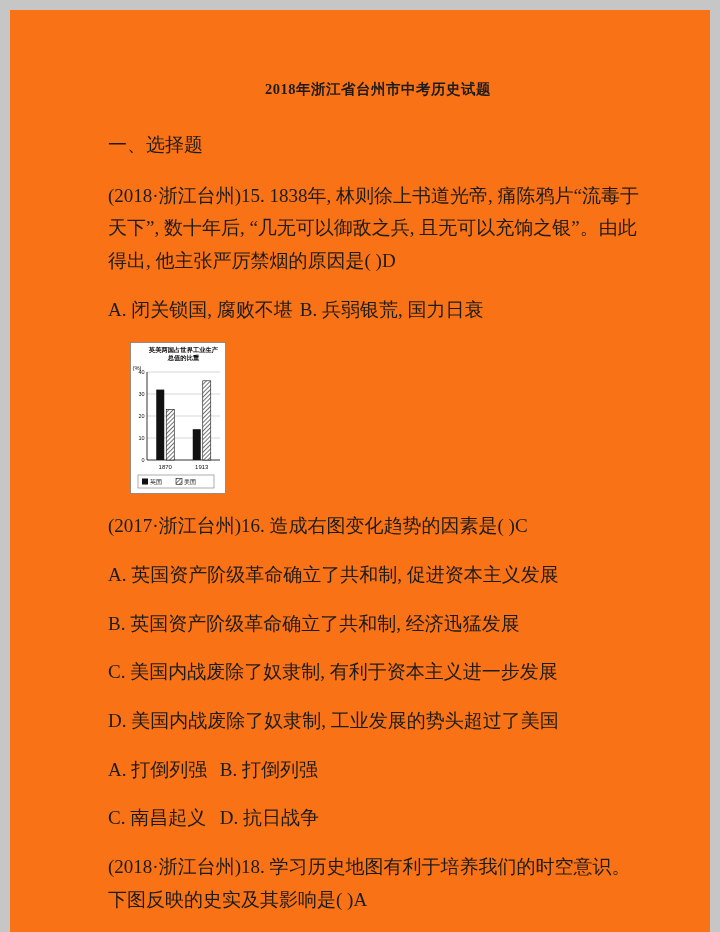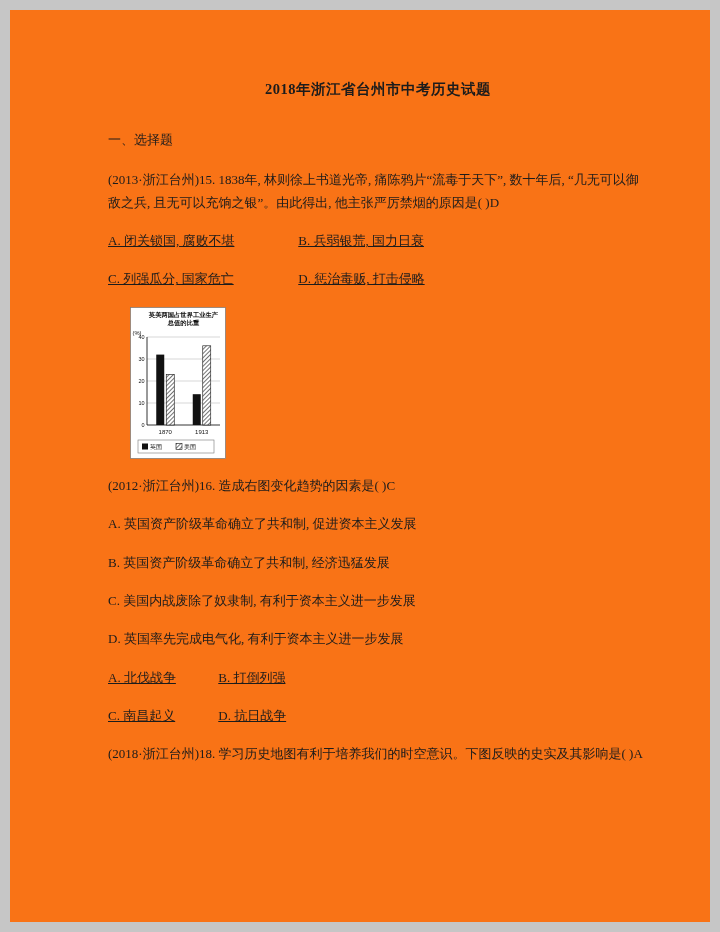--- a/index.html
+++ b/index.html
@@ -19,54 +19,50 @@
   }
   .doc-title {
     font-size: 14.5px;
     font-weight: bold;
     text-align: center;
     margin: 0 0 30px 0;
     letter-spacing: 0.5px;
   }
   .para {
     margin: 0 0 16px 0;
-    font-size: 13px;
+    font-size: 19px;
     line-height: 1.72;
   }
   .section-heading {
     margin-bottom: 18px;
   }
   .opt-row { white-space: nowrap; }
-  .opt { display: inline-block; text-decoration: underline; }
+  .opt { display: inline-block; }
   .opt-w190 { width: 187px; }
   .opt-w110 { width: 107px; }
   .chart-wrap {
     margin: 2px 0 16px 22px;
     line-height: 0;
   }
   .chart-wrap svg { font-family: "Liberation Sans", "DejaVu Sans", sans-serif; }
 </style>
 </head>
 <body>
 
 <div class="page">
 
   <h1 class="doc-title">2018年浙江省台州市中考历史试题</h1>
 
   <p class="para section-heading">一、选择题</p>
 
-  <p class="para">(2013·浙江台州)15. 1838年, 林则徐上书道光帝, 痛陈鸦片“流毒于天下”, 数十年后, “几无可以御敌之兵, 且无可以充饷之银”。由此得出, 他主张严厉禁烟的原因是( )D</p>
+  <p class="para">(2018·浙江台州)15. 1838年, 林则徐上书道光帝, 痛陈鸦片“流毒于天下”, 数十年后, “几无可以御敌之兵, 且无可以充饷之银”。由此得出, 他主张严厉禁烟的原因是( )D</p>
 
   <p class="para opt-row">
     <span class="opt opt-w190">A. 闭关锁国, 腐败不堪</span>
     <span class="opt">B. 兵弱银荒, 国力日衰</span>
-  </p>
-  <p class="para opt-row">
-    <span class="opt opt-w190">C. 列强瓜分, 国家危亡</span>
-    <span class="opt">D. 惩治毒贩, 打击侵略</span>
   </p>
 
   <div class="chart-wrap"><svg xmlns="http://www.w3.org/2000/svg" width="96" height="152">
         <defs>
           <pattern id="hatch" width="3" height="3" patternUnits="userSpaceOnUse" patternTransform="rotate(45)">
             <rect width="3" height="3" fill="#fff"></rect>
             <line x1="0" y1="0" x2="0" y2="3" stroke="#000" stroke-width="1.1"></line>
           </pattern>
         </defs>
         <rect x="0.5" y="0.5" width="95" height="151" fill="#fff" stroke="#777" stroke-width="0.7"></rect>
@@ -90,29 +86,29 @@
         <rect x="62.75" y="87.19999999999999" width="8" height="30.800000000000004" fill="#111"></rect>
         <rect x="72.75" y="38.8" width="8" height="79.2" fill="url(#hatch)" stroke="#111" stroke-width="0.6"></rect>
         <text x="71.75" y="126.5" font-size="6" text-anchor="middle" fill="#111">1913</text>
         <rect x="8" y="133" width="76" height="13" fill="#fff" stroke="#777" stroke-width="0.6"></rect>
         <rect x="12" y="136.5" width="6" height="6" fill="#111"></rect>
         <text x="20" y="142" font-size="6" fill="#111">英国</text>
         <rect x="46" y="136.5" width="6" height="6" fill="url(#hatch)" stroke="#111" stroke-width="0.6"></rect>
         <text x="54" y="142" font-size="6" fill="#111">美国</text>
       </svg></div>
 
-  <p class="para">(2012·浙江台州)16. 造成右图变化趋势的因素是( )C</p>
+  <p class="para">(2017·浙江台州)16. 造成右图变化趋势的因素是( )C</p>
   <p class="para">A. 英国资产阶级革命确立了共和制, 促进资本主义发展</p>
   <p class="para">B. 英国资产阶级革命确立了共和制, 经济迅猛发展</p>
   <p class="para">C. 美国内战废除了奴隶制, 有利于资本主义进一步发展</p>
-  <p class="para">D. 英国率先完成电气化, 有利于资本主义进一步发展</p>
+  <p class="para">D. 美国内战废除了奴隶制, 工业发展的势头超过了美国</p>
 
 
   <p class="para opt-row">
-    <span class="opt opt-w110">A. 北伐战争</span>
+    <span class="opt opt-w110">A. 打倒列强</span>
     <span class="opt">B. 打倒列强</span>
   </p>
   <p class="para opt-row">
     <span class="opt opt-w110">C. 南昌起义</span>
     <span class="opt">D. 抗日战争</span>
   </p>
 
   <p class="para">(2018·浙江台州)18. 学习历史地图有利于培养我们的时空意识。下图反映的史实及其影响是( )A</p>
 
 </div>

